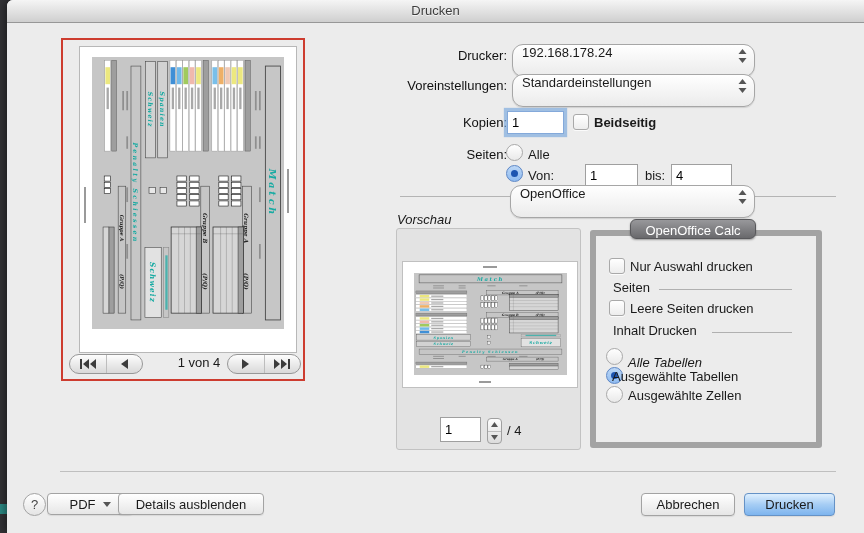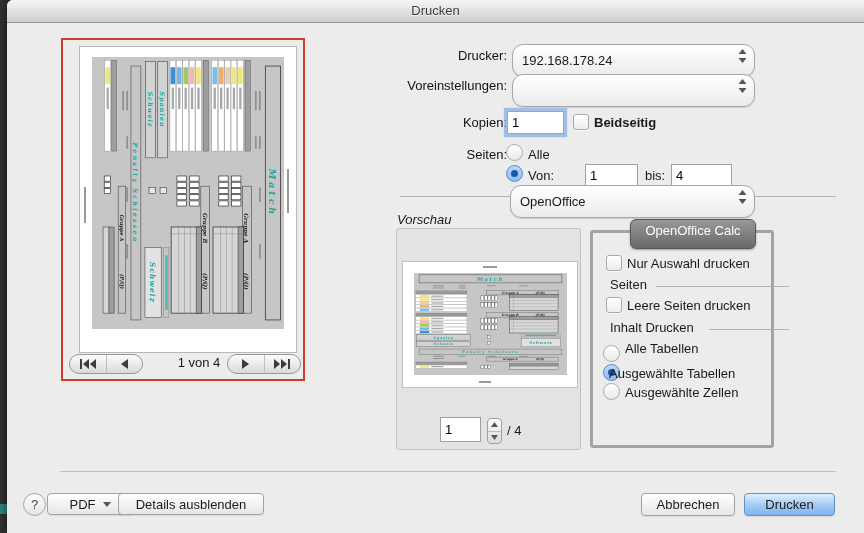--- a/index.html
+++ b/index.html
@@ -25,21 +25,21 @@
             border-radius:10px;background:linear-gradient(#fdfdfd,#d9d9d9);
             display:flex;align-items:stretch;}
   .nav-pill .seg{flex:1;display:flex;align-items:center;justify-content:center;}
   .nav-pill .seg + .seg{border-left:1px solid #bdbdbd;}
   .nav-text{position:absolute;top:315px;left:0;width:272px;text-align:center;font-size:13px;}
 
   
   .lbl{position:absolute;text-align:right;width:160px;font-size:13px;color:#111;}
   .popup{position:absolute;height:33px;border:1px solid #a6a6a6;border-radius:11px;
          background:linear-gradient(#ffffff,#ebebeb);box-shadow:0 1px 1px rgba(0,0,0,.12);
-         display:flex;align-items:center;padding:0 22px 0 9px;box-sizing:border-box;}
+         display:flex;padding:0 22px 0 9px;box-sizing:border-box;}
   .popup .val{flex:1;white-space:nowrap;overflow:hidden;}
   .popup .arrows{position:absolute;right:7px;top:4px;}
   .tfield{position:absolute;border:1px solid #9f9f9f;background:#fff;font-size:13px;
           padding:0 4px;box-sizing:border-box;font-family:inherit;}
   .tfield.focused{border:1px solid #84a9da;outline:none;
           box-shadow:0 0 1px 3px rgba(120,167,221,.65);}
   .checkbox{position:absolute;width:14px;height:14px;border:1px solid #a9a9a9;border-radius:3px;
             background:linear-gradient(#ffffff,#ededed);box-shadow:0 1px 0 rgba(255,255,255,.8);}
   .radio{position:absolute;width:15px;height:15px;border:1px solid #a9a9a9;border-radius:50%;
          background:linear-gradient(#ffffff,#e9e9e9);}
@@ -55,23 +55,23 @@
                   background:#e3e3e3;border:1px solid #c2c2c2;border-radius:3px;box-sizing:border-box;}
   .small-page{position:absolute;left:5px;top:32px;width:176px;height:127px;background:#fff;
               border:1px solid #c0c0c0;box-sizing:border-box;overflow:hidden;}
   .small-sheet{position:absolute;left:11px;top:11px;width:153px;height:102px;}
   .stepper{position:absolute;width:13px;height:24px;border:1px solid #a0a0a0;border-radius:4px;
            background:linear-gradient(#fdfdfd,#dcdcdc);display:flex;flex-direction:column;}
   .stepper .half{flex:1;display:flex;align-items:center;justify-content:center;}
   .stepper .half + .half{border-top:1px solid #bdbdbd;}
 
   
-  .calc-panel{position:absolute;left:583px;top:230px;width:184px;height:218px;
-              border:3px solid #a3a3a3;border-radius:3px;box-sizing:border-box;}
-  .calc-tab{position:absolute;left:623px;top:219px;width:126px;height:30px;border-radius:6px;
+  .calc-panel{position:absolute;left:583px;top:230px;width:232px;height:218px;
+              border:6px solid #a3a3a3;border-radius:3px;box-sizing:border-box;}
+  .calc-tab{position:absolute;left:623px;top:219px;width:126px;height:20px;border-radius:6px;
             background:linear-gradient(#98989b,#69696c);border:1px solid #58585b;
             color:#fff;text-align:center;line-height:21px;font-size:13px;z-index:3;
             box-shadow:0 1px 2px rgba(0,0,0,.35);box-sizing:border-box;}
   .group-label{position:absolute;font-size:13px;}
   .calc-line{position:absolute;height:1px;background:#b0b0b0;}
 
   
   .footer-line{position:absolute;left:53px;top:471px;width:776px;height:1px;background:#bfbfbf;}
   .btn{position:absolute;border:1px solid #a3a3a3;border-radius:4px;font-size:13px;
        background:linear-gradient(#ffffff,#e6e6e6);display:flex;align-items:center;
@@ -280,20 +280,21 @@
   <div class="popup" style="left:505px;top:44px;width:243px;">
     <span class="val">192.168.178.24</span>
     <svg class="arrows" width="9" height="14" viewBox="0 0 9 14">
       <polygon points="4.5,0 8.5,5 0.5,5" fill="#555"></polygon>
         <polygon points="4.5,14 8.5,9 0.5,9" fill="#555"></polygon>
     </svg>
   </div>
 
   <div class="lbl" style="left:340px;top:78px;">Voreinstellungen:</div>
   <div class="popup" style="left:505px;top:74px;width:243px;">
+    <span class="val">Standardeinstellungen</span>
     <svg class="arrows" width="9" height="14" viewBox="0 0 9 14">
       <polygon points="4.5,0 8.5,5 0.5,5" fill="#555"></polygon>
         <polygon points="4.5,14 8.5,9 0.5,9" fill="#555"></polygon>
     </svg>
   </div>
 
   <div class="lbl" style="left:340px;top:115px;">Kopien:</div>
   <input class="tfield focused" style="left: 500px; top: 111px; width: 57px; height: 23px;" value="1">
   <span class="checkbox" style="left:566px;top:114px;"></span>
   <span class="ctl-label" style="left:587px;top:115px;font-weight:bold;">Beidseitig</span>
@@ -495,21 +496,21 @@
     <span class="group-label" style="left:17px;top:44px;">Seiten</span>
     <div class="calc-line" style="left:63px;top:53px;width:133px;"></div>
 
     <span class="checkbox" style="left:13px;top:64px;"></span>
     <span class="ctl-label" style="left:34px;top:65px;">Leere Seiten drucken</span>
 
     <span class="group-label" style="left:17px;top:87px;">Inhalt Drucken</span>
     <div class="calc-line" style="left:116px;top:96px;width:80px;"></div>
 
     <span class="radio" style="left:10px;top:112px;"></span>
-    <span class="ctl-label" style="left:32px;top:108px;">Alle Tabellen</span>
+    <span class="ctl-label" style="left:32px;top:119px;font-style:italic;">Alle Tabellen</span>
 
     <span class="radio sel" style="left:10px;top:131px;"></span>
     <span class="ctl-label" style="left:16px;top:133px;">Ausgewählte Tabellen</span>
 
     <span class="radio" style="left:10px;top:150px;"></span>
     <span class="ctl-label" style="left:32px;top:152px;">Ausgewählte Zellen</span>
   </div>
 
   <div class="footer-line"></div>
   <div class="help-btn">

